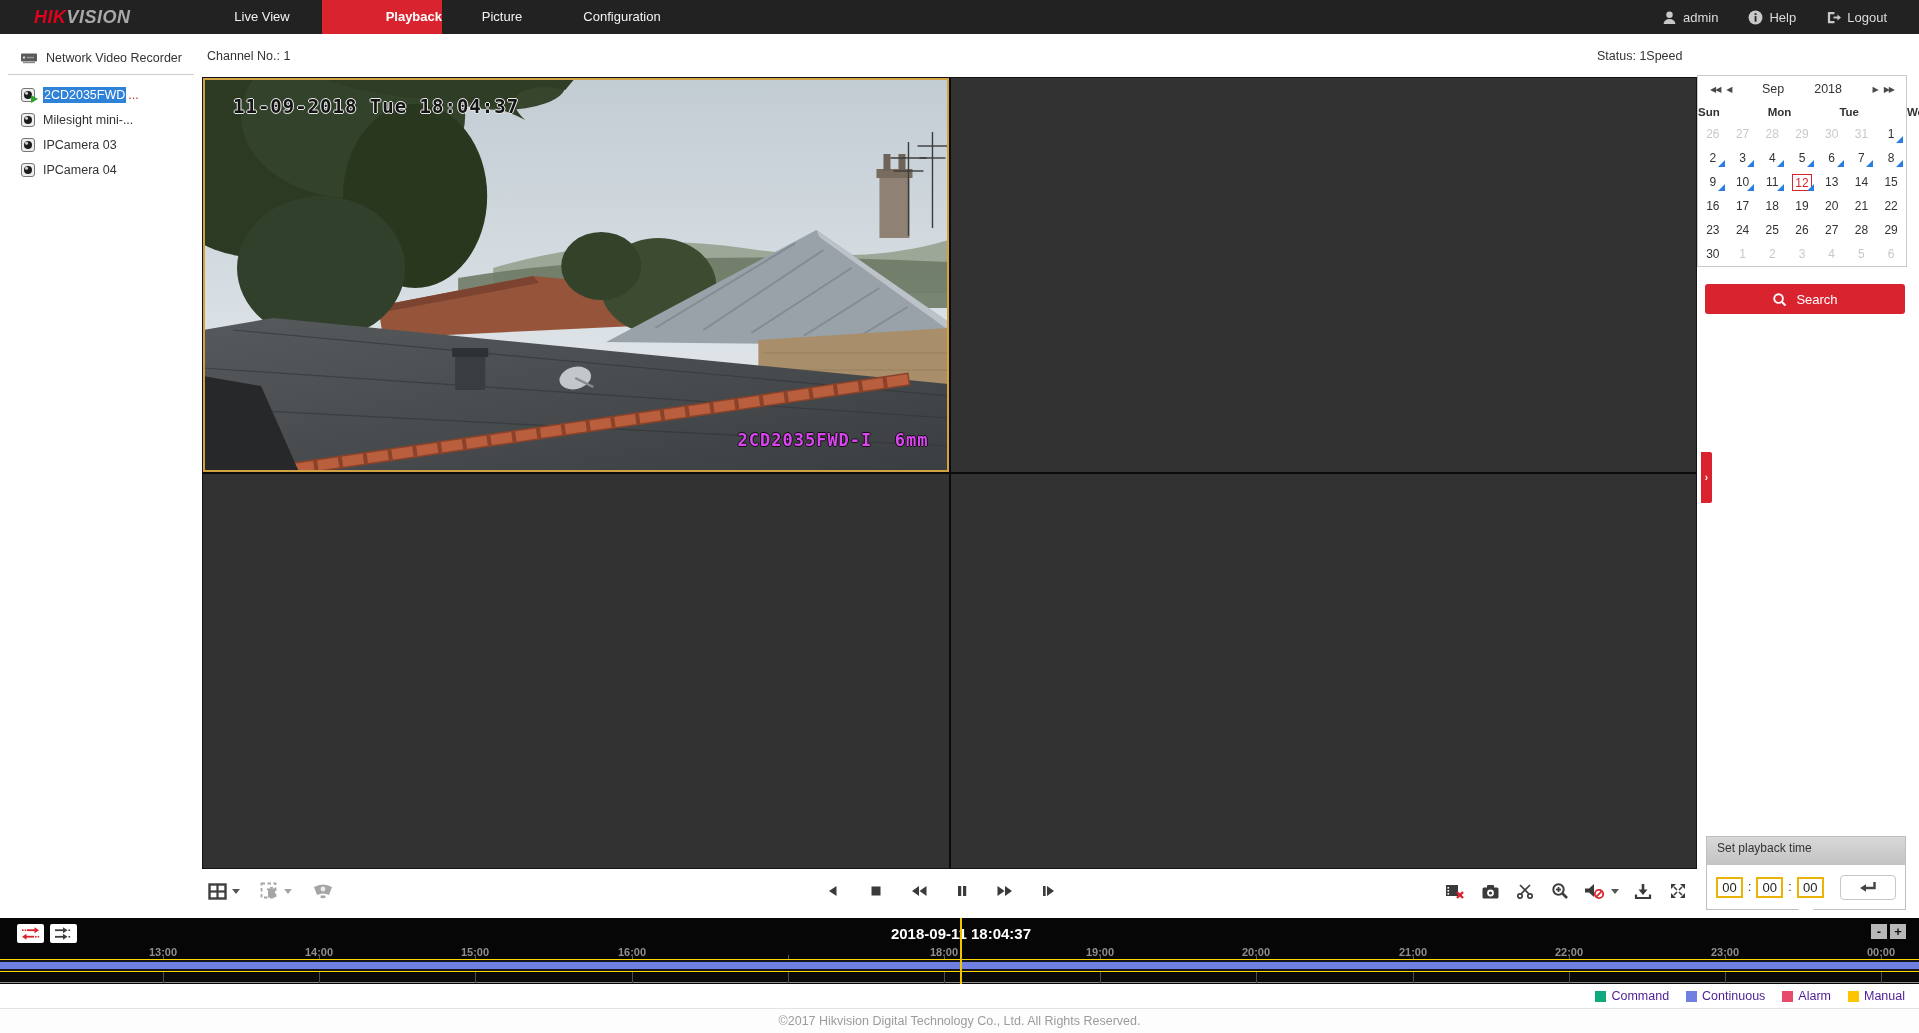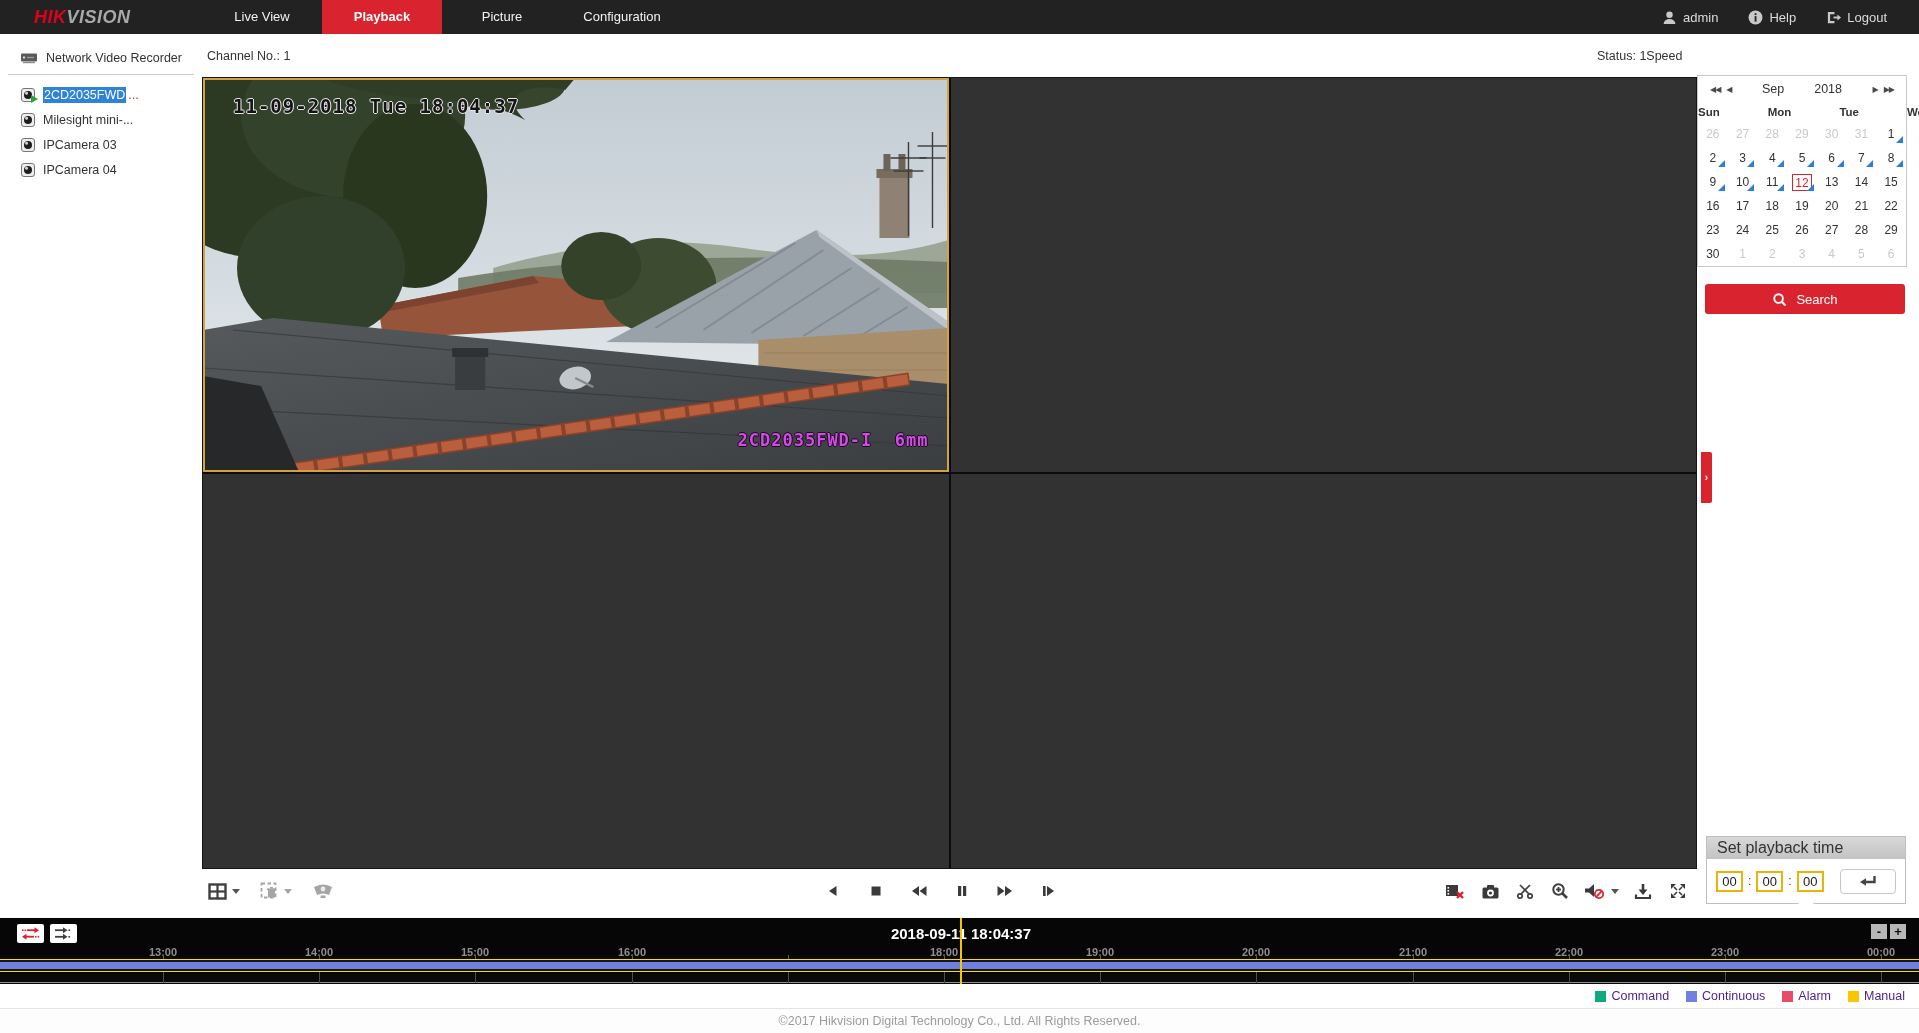--- a/index.html
+++ b/index.html
@@ -9,21 +9,21 @@
 
   
   .topnav { position:absolute; left:0; top:0; width:1919px; height:34px; background:#222; }
   .logo { position:absolute; left:34px; top:0; height:34px; line-height:34px;
     font-style:italic; font-weight:bold; font-size:18px; letter-spacing:.5px; }
   .logo-hik { color:#e0randomly1b; color:#e0001b; }
   .logo-vision { color:#a9a9a9; }
   .nav-tabs { position:absolute; left:202px; top:0; height:34px; display:flex; }
   .nav-tab { width:120px; height:34px; line-height:34px; text-align:center; color:#f2f2f2;
     font-size:13px; cursor:pointer; }
-  .nav-tab.active { background:#d9232e; font-weight:bold; color:#fff; }
+  .nav-tab.active { background:#d9232e; font-weight:bold; color:#fff;text-align:right; }
   .nav-right { position:absolute; right:32px; top:0; height:34px; display:flex; gap:30px;
     align-items:center; color:#dcdcdc; font-size:13px; }
   .nav-right .nv-item { display:flex; align-items:center; gap:6px; cursor:pointer; }
 
   
   .sidebar { position:absolute; left:0; top:34px; width:202px; height:884px; background:#fff; }
   .dev-row { margin:16px 0 0 20px; display:flex; align-items:center; gap:8px; font-size:12.5px; color:#333; }
   .sidebar-divider { margin:9px 8px 0 8px; border-top:1px solid #ccc; }
   #camera-list { margin-top:7px; }
   .cam-row { height:25px; display:flex; align-items:center; gap:8px; padding-left:21px;
@@ -89,21 +89,21 @@
     border-left:7px solid transparent; border-bottom:7px solid #2a7de1; }
 
   
   .search-btn { position:absolute; left:1705px; top:284px; width:200px; height:30px;
     background:#d9232e; border:none; border-radius:3px; color:#fff; font-size:13px;
     font-family:inherit; display:flex; align-items:center; justify-content:center; gap:9px; cursor:pointer; }
 
   
   .set-time { position:absolute; left:1706px; top:836px; width:200px; background:#fff;
     border:1px solid #bfbfbf; }
-  .st-header { height:22px; line-height:22px; padding-left:10px; font-size:16px; color:#333;
+  .st-header { height:28px; line-height:22px; padding-left:10px; font-size:12px; color:#333;
     background:linear-gradient(#d8d8d8,#c3c3c3); }
   .st-body { height:44px; display:flex; align-items:center; padding:0 9px; gap:5px; }
   .st-input { width:27px; height:21px; border:2px solid #eab308; text-align:center;
     font-size:13px; font-family:inherit; color:#222; padding:0; }
   .st-colon { color:#333; font-size:12px; }
   .st-enter { margin-left:11px; width:64px; height:25px; background:#fff; border:1px solid #c6c6c6;
     border-radius:4px; display:flex; align-items:center; justify-content:center; cursor:pointer; }
   .st-tail { position:absolute; left:50%; bottom:-8px; margin-left:-8px; width:0; height:0;
     border-left:8px solid transparent; border-right:8px solid transparent; border-top:8px solid #fff; }
 

